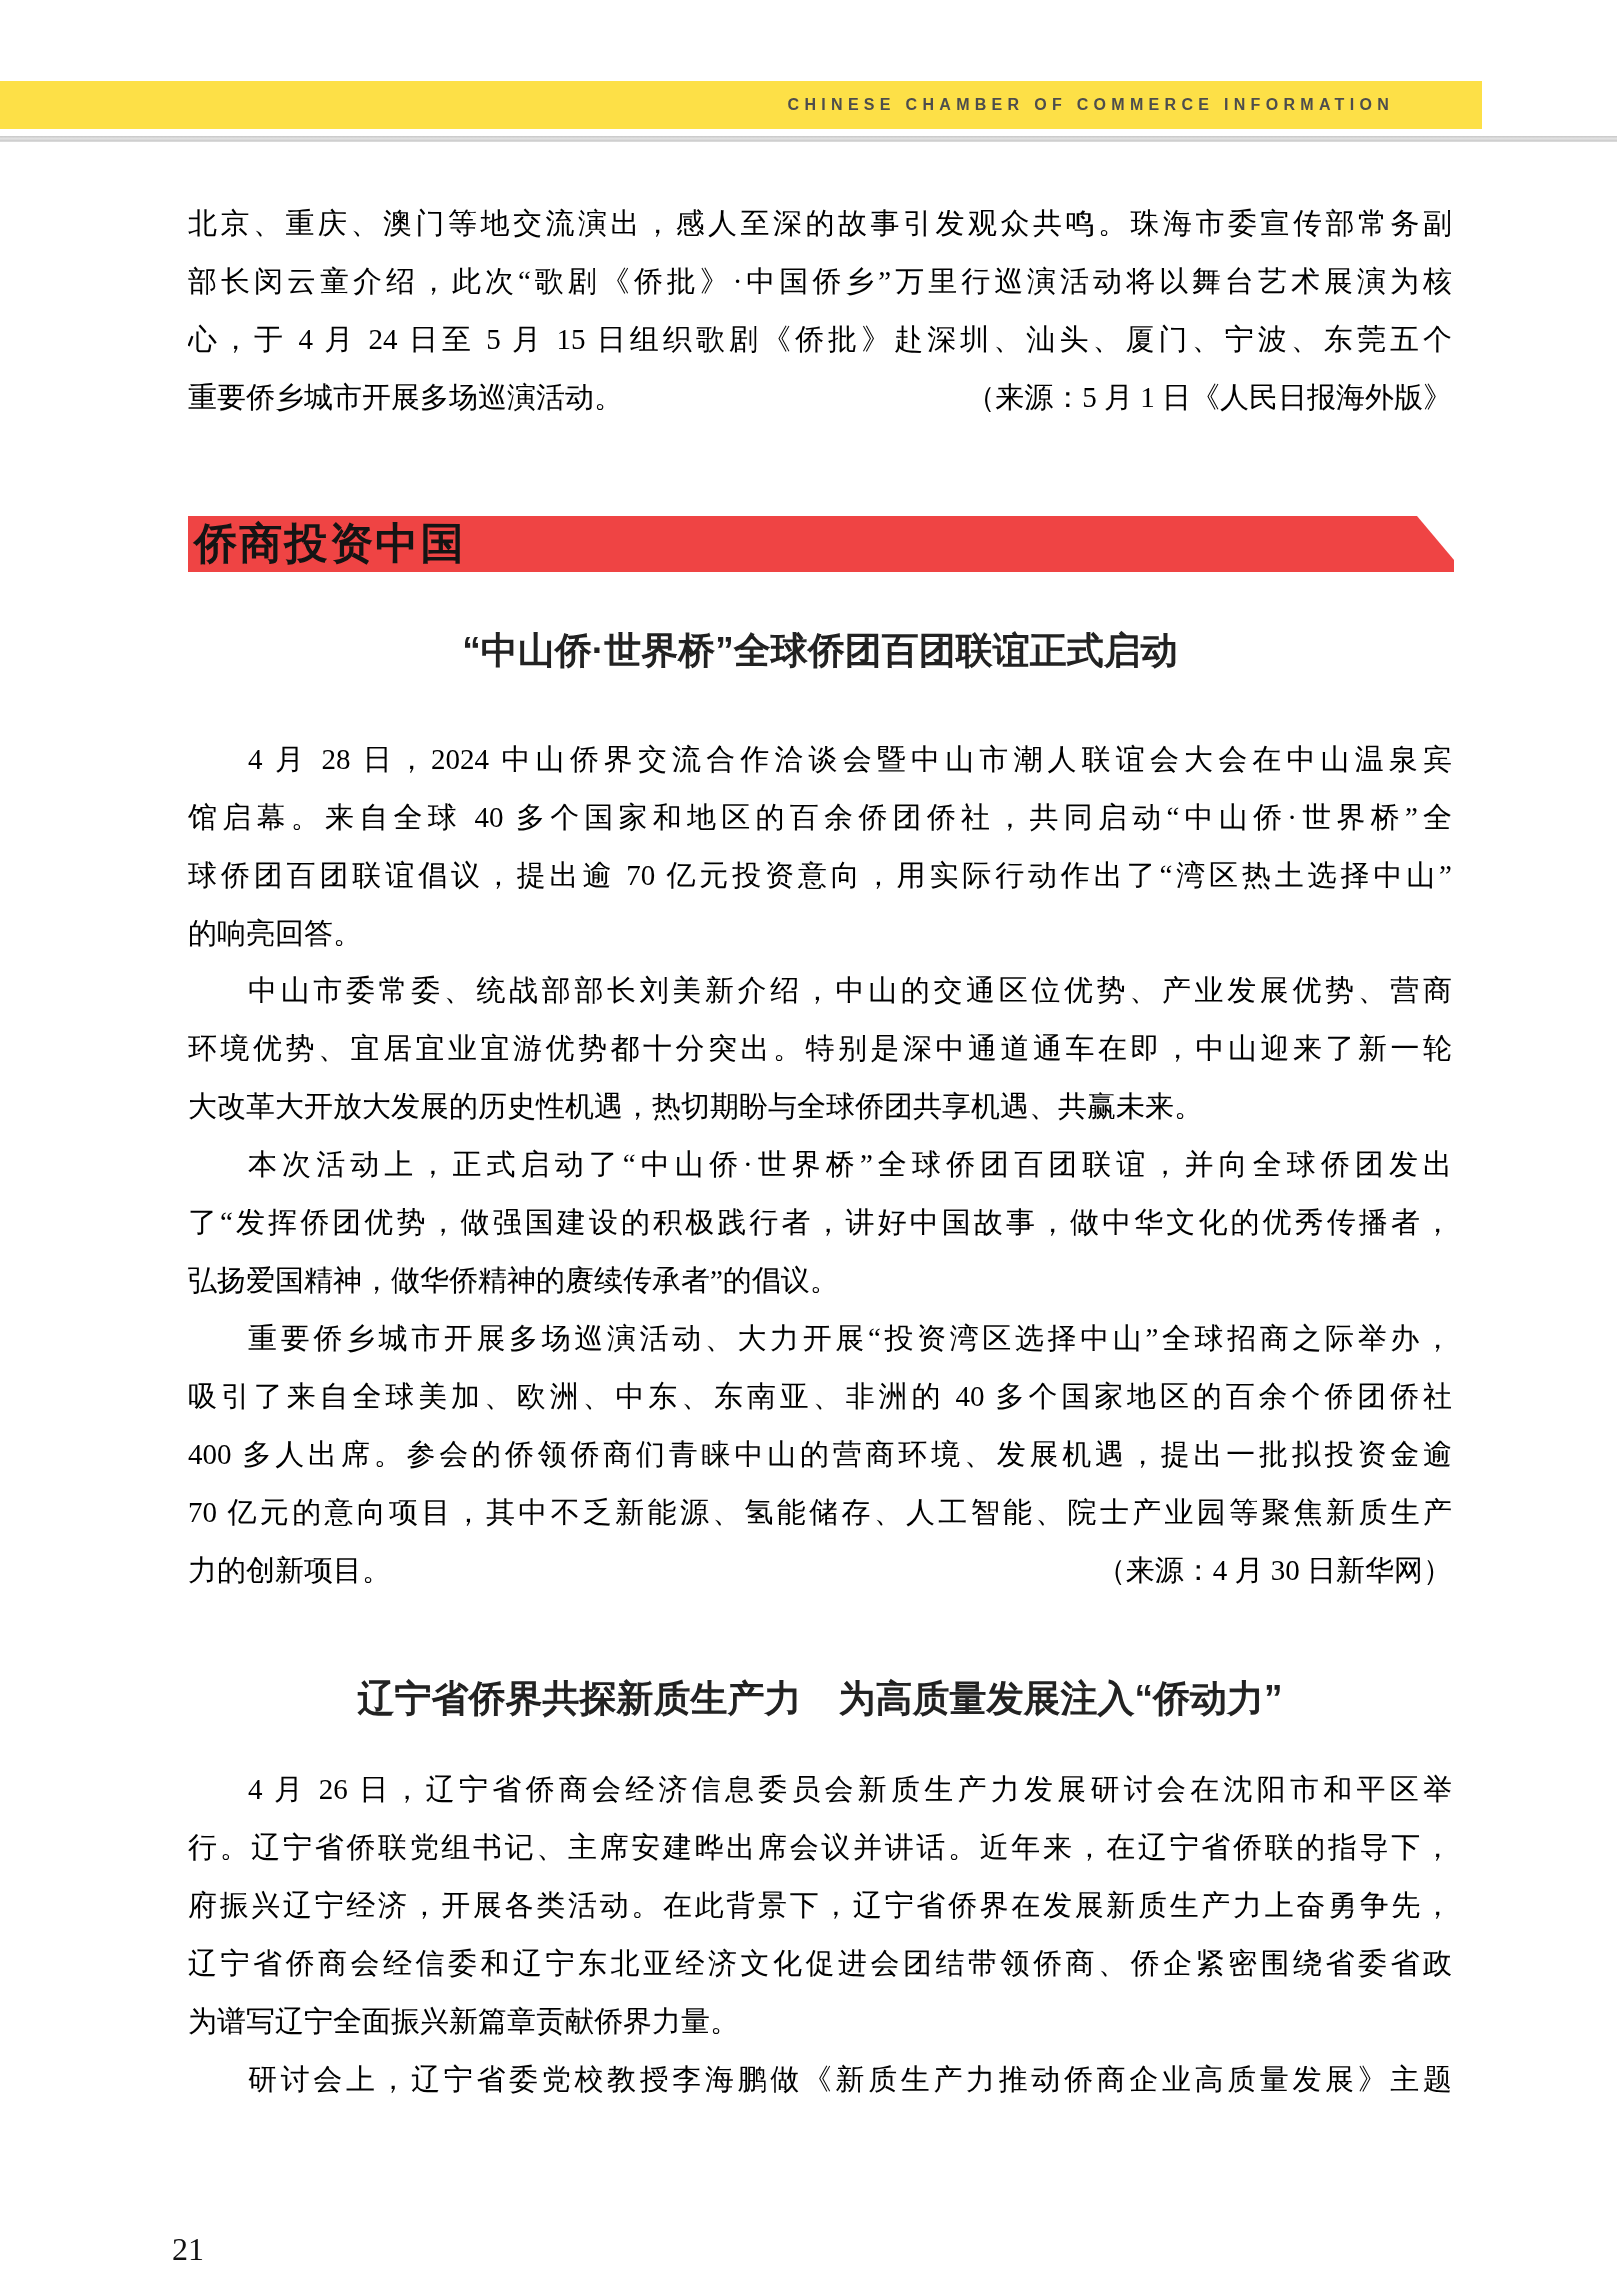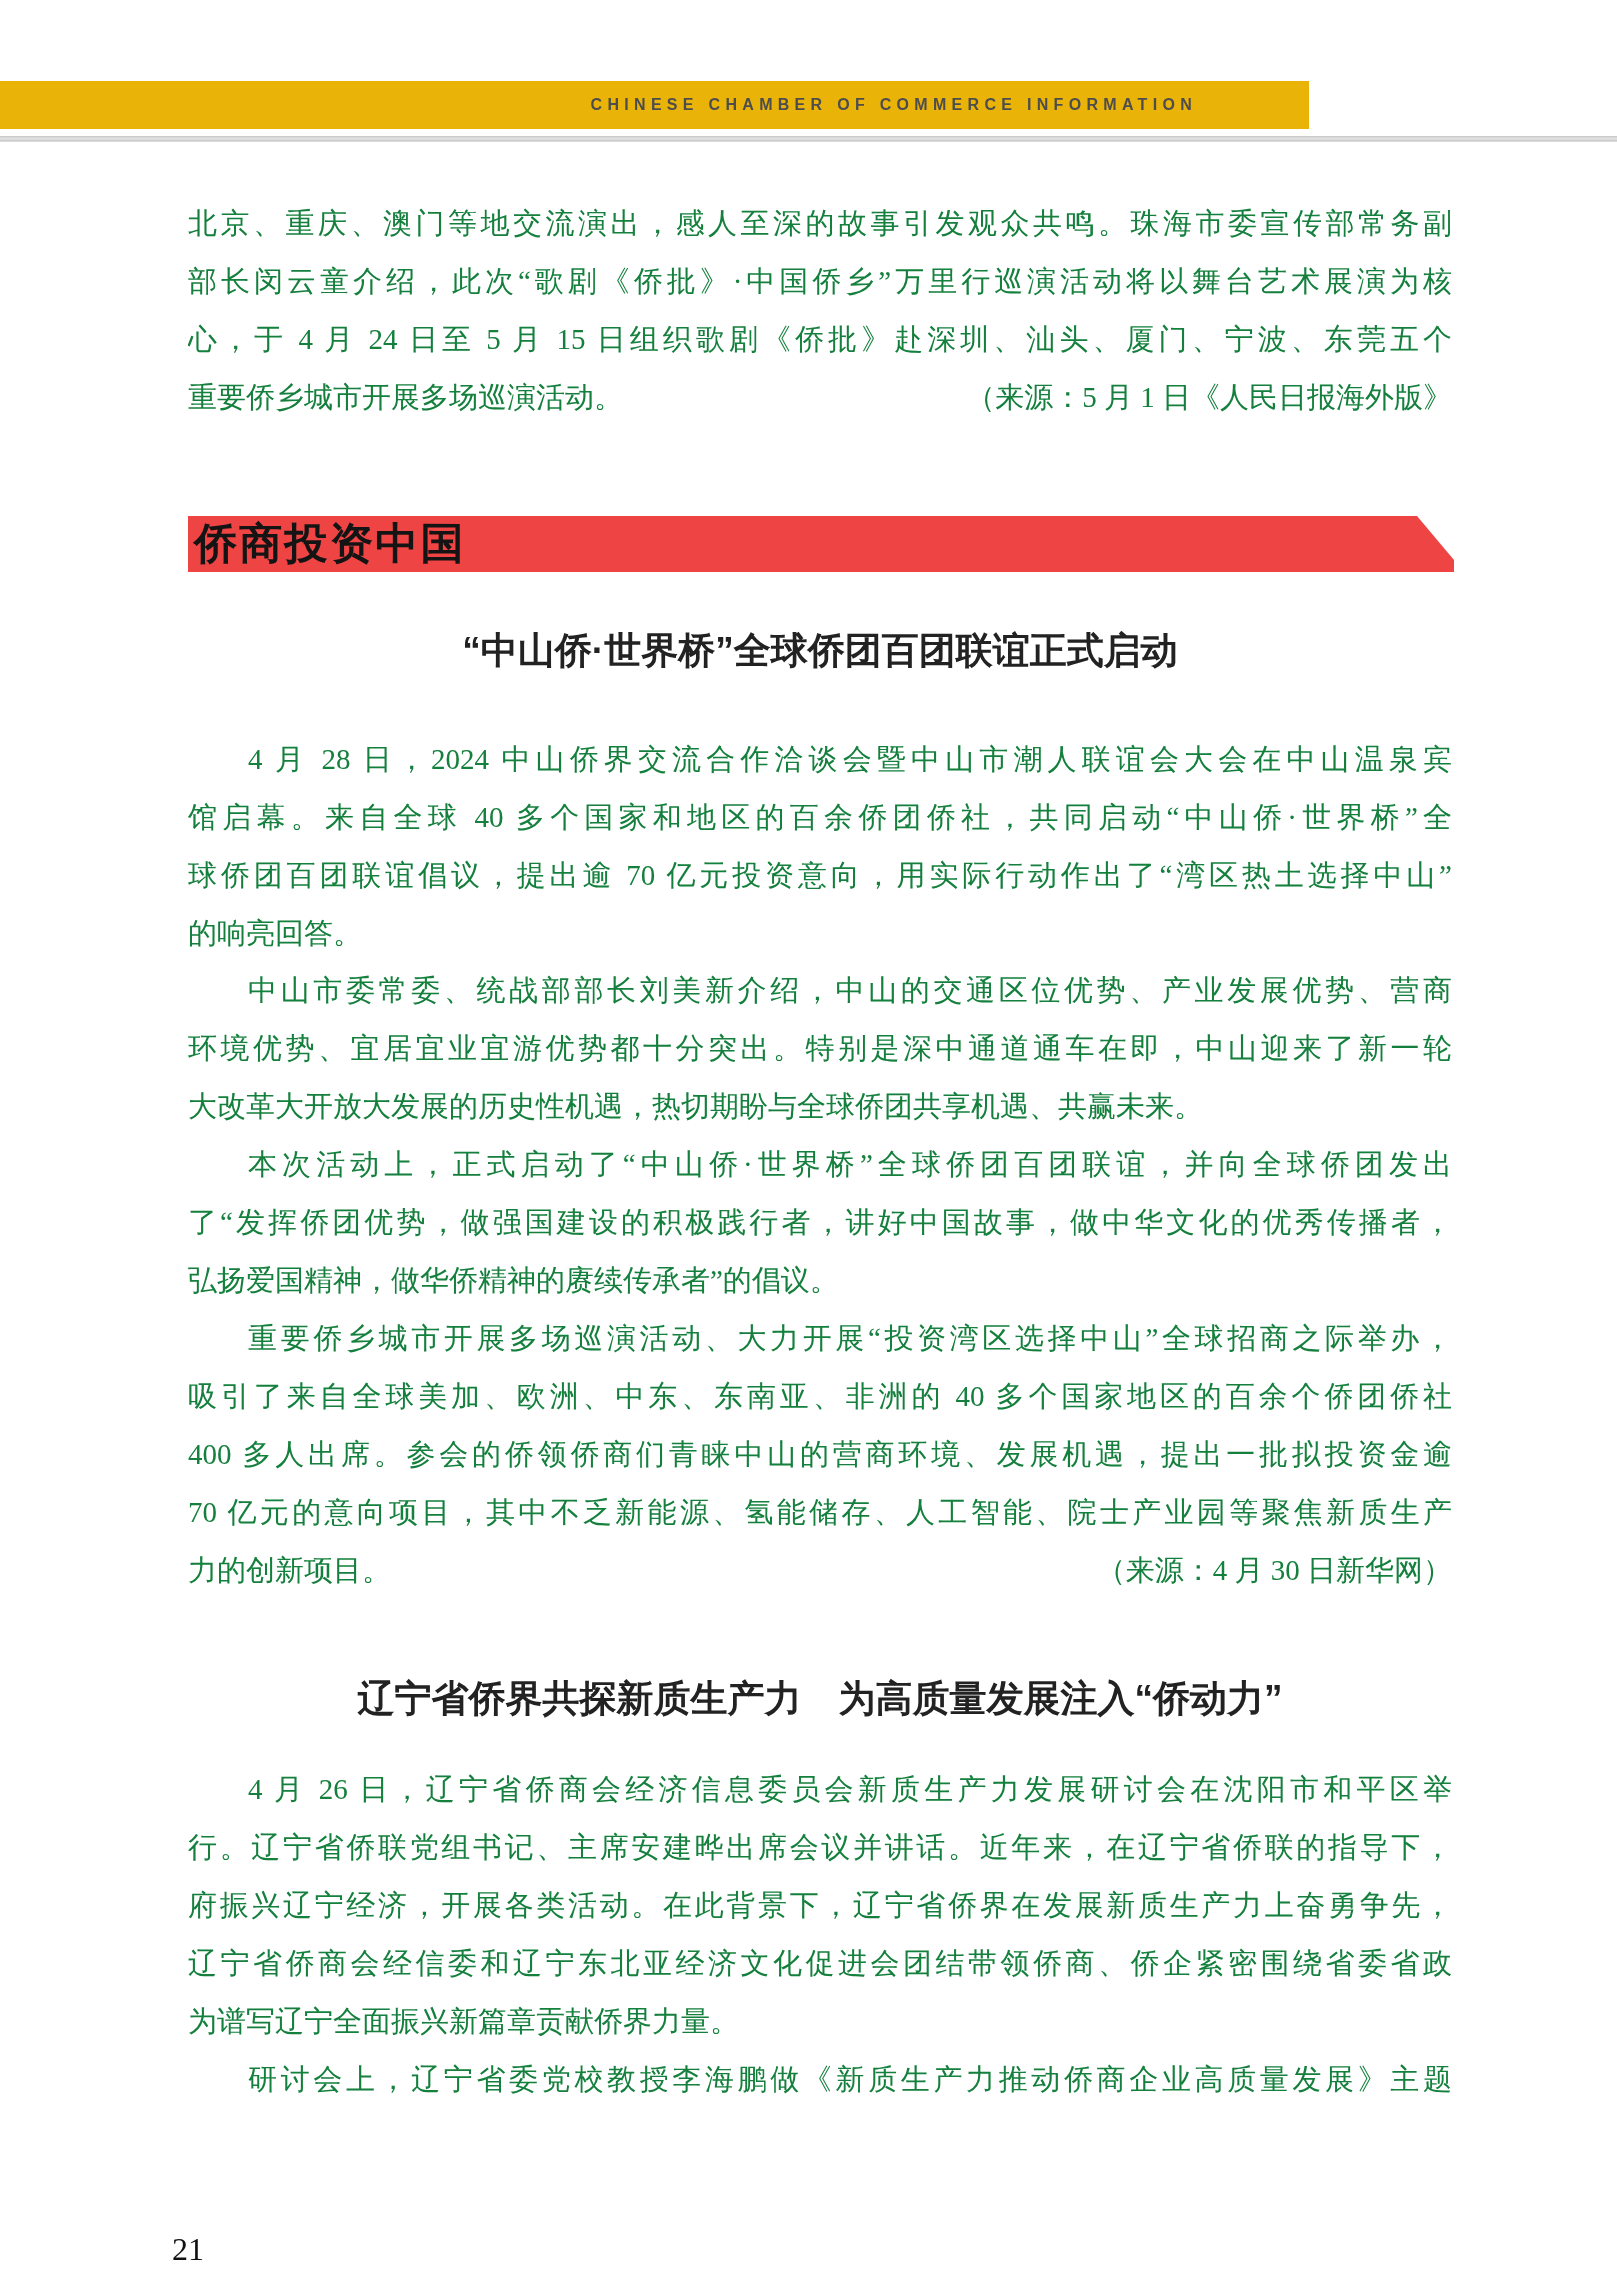--- a/index.html
+++ b/index.html
@@ -11,26 +11,26 @@
     height: 2284px;
     background: #ffffff;
     overflow: hidden;
     font-family: "Liberation Sans", sans-serif;
   }
 
   
   .top-band {
     position: absolute;
     top: 81px; left: 0;
-    width: 1309px; height: 48px;
-    background: #eab308;
+    width: 1482px; height: 48px;
+    background: #fde047;
     display: flex;
     align-items: center;
     justify-content: flex-end;
-    padding-right: 112px;
+    padding-right: 88px;
   }
   .top-band-text {
     font-size: 16px;
     font-weight: bold;
     letter-spacing: 5.3px;
     color: #4d4d4d;
     white-space: nowrap;
   }
   .top-strip {
     position: absolute;
@@ -78,21 +78,21 @@
   .para {
     position: absolute;
     left: 188px;
     width: 1264px;
   }
   .bodyline {
     font-family: "Liberation Serif", serif;
     font-size: 29px;
     line-height: 58px;
     height: 58px;
-    color: #15803d;
+    color: #000000;
     text-align: justify;
     text-align-last: justify;
     overflow: hidden;
   }
   .bodyline.indent { padding-left: 60px; }
   .bodyline.end { text-align-last: left; }
   .srcline {
     display: flex;
     justify-content: space-between;
     text-align-last: auto;

